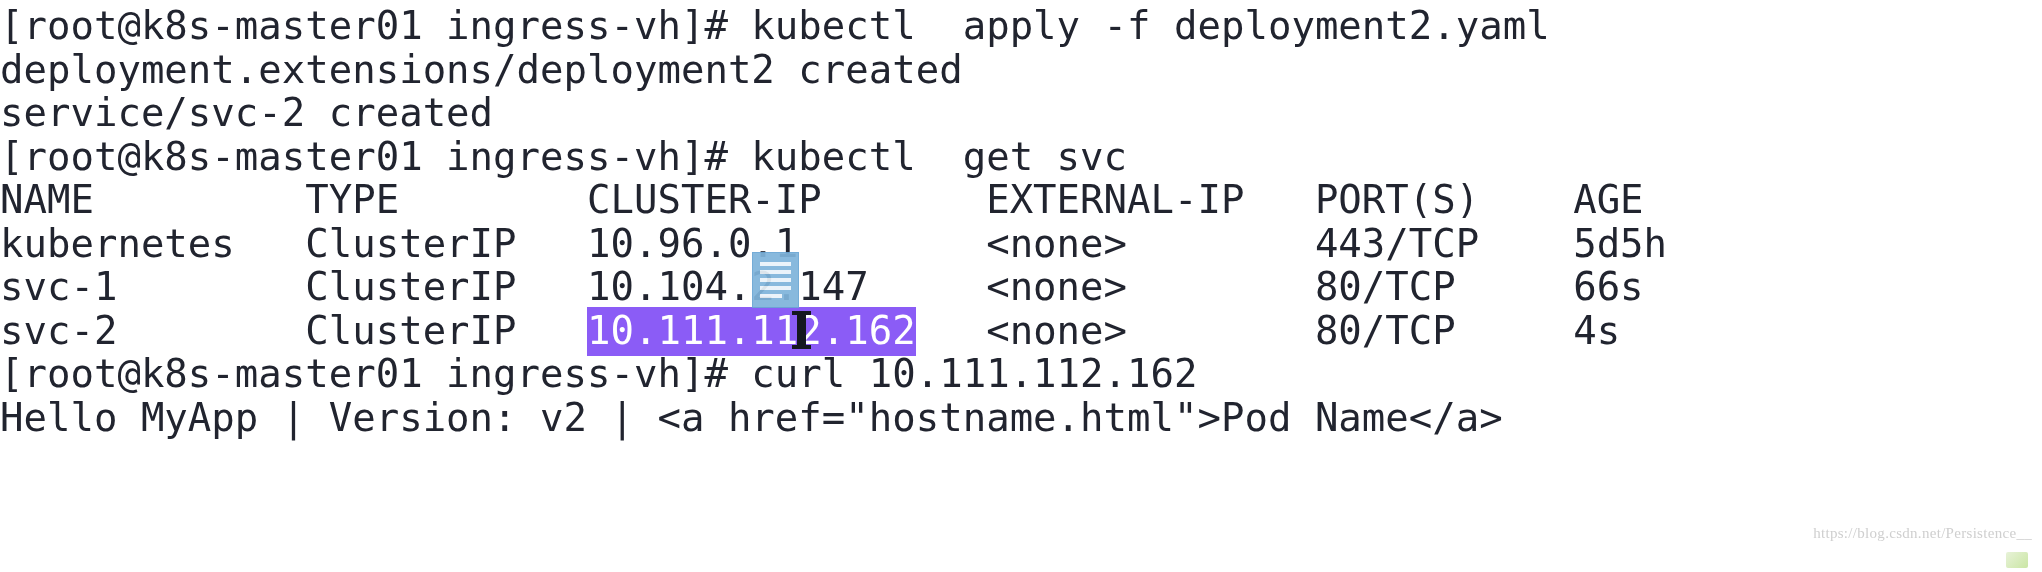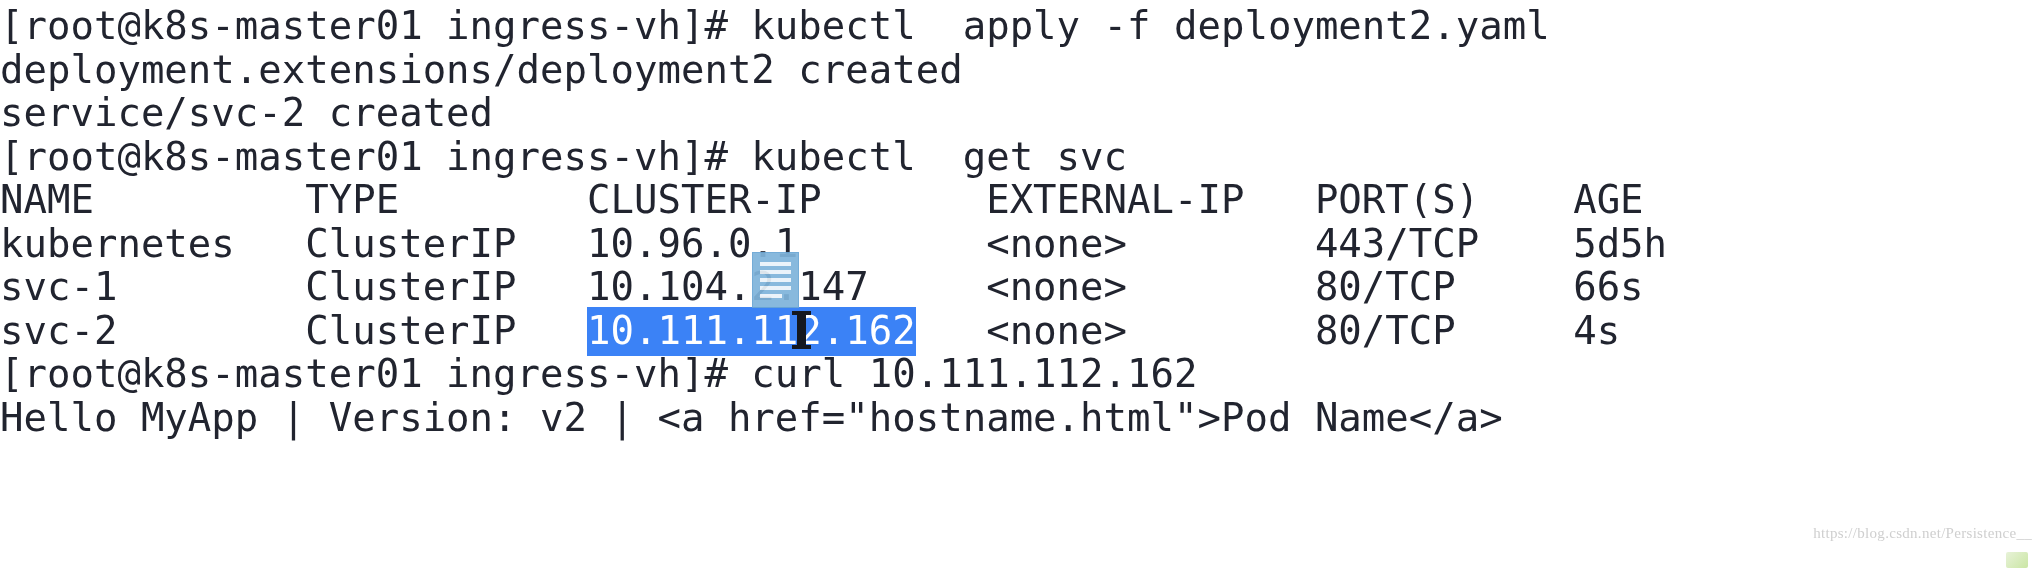--- a/index.html
+++ b/index.html
@@ -41,21 +41,21 @@
     white-space: pre;
     color: #21242f;
     font-family: "DejaVu Sans Mono", "Liberation Mono", monospace;
     padding-left: 0px;
     margin-left: -4px;
     font-weight: 400;
   }
 
   
   .inverted {
-    background: #3b82f6;
+    background: #8b5cf6;
     color: #ffffff;
     padding: 1px 0 3px 0;
     box-decoration-break: clone;
   }
 
   
   #doc-cursor {
     position: absolute;
     left: 752px;
     top: 252px;

